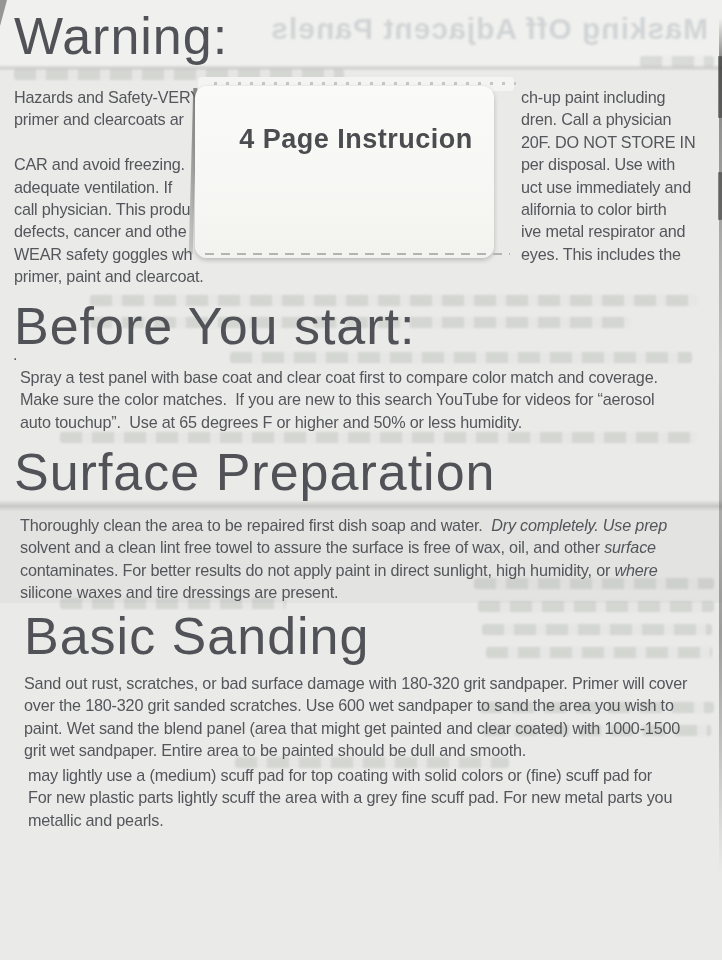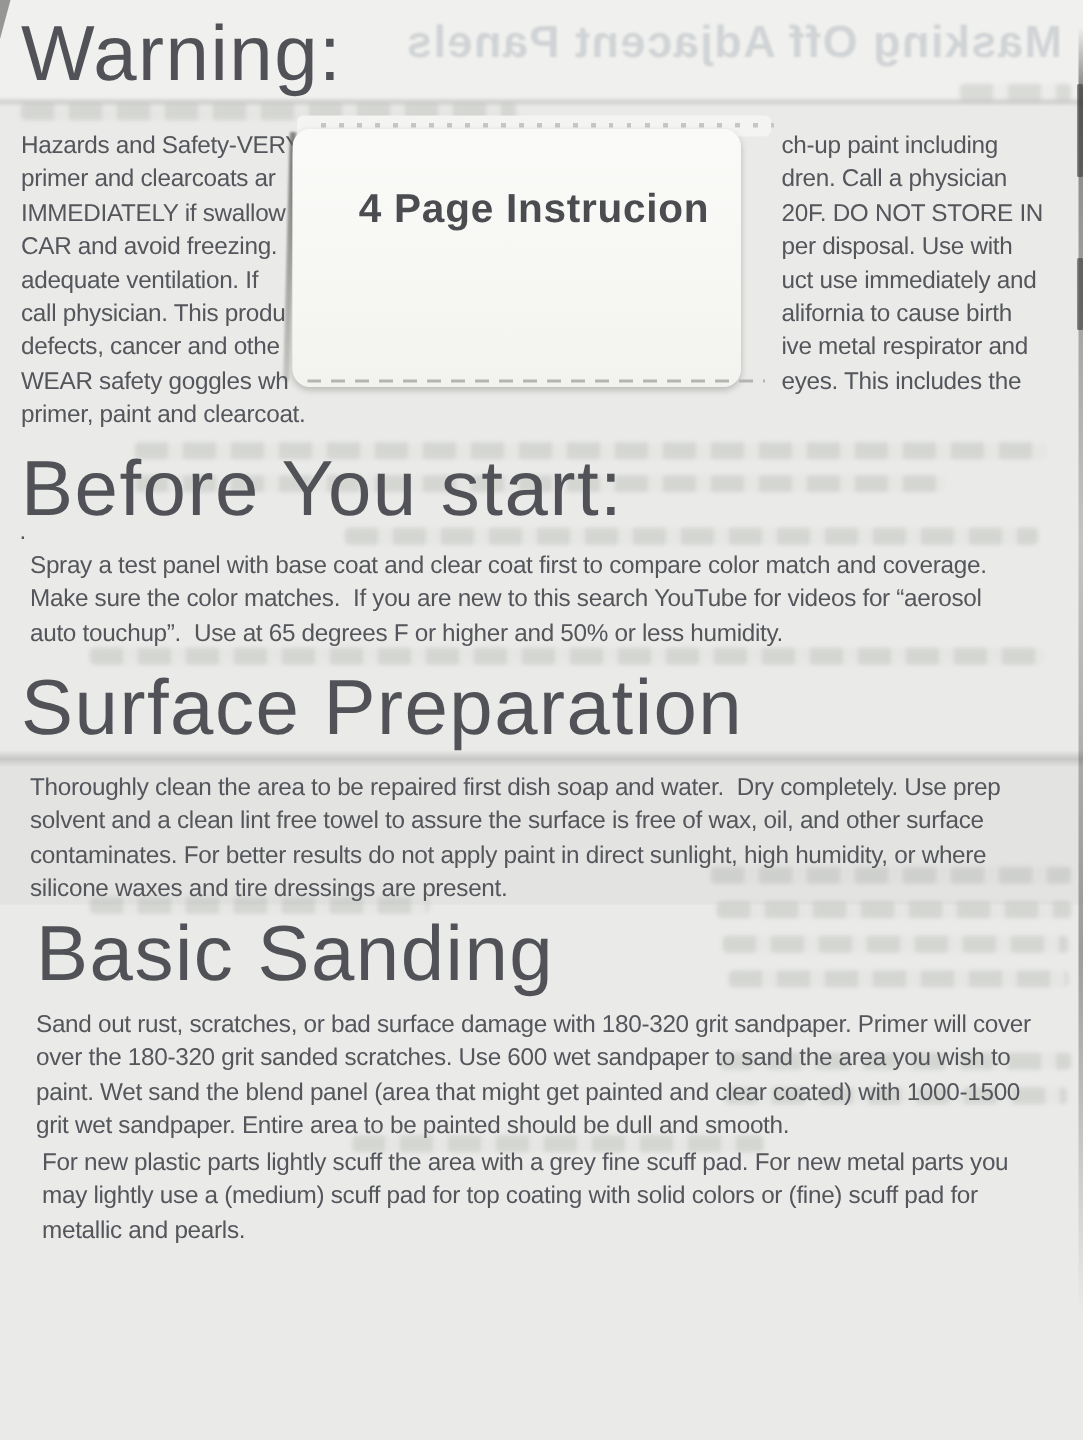--- a/index.html
+++ b/index.html
@@ -28,21 +28,21 @@
     filter:blur(1.3px);}
   .ghost-heading{
     position:absolute;top:12px;right:14px;width:410px;text-align:left;
     transform:scaleX(-1);color:rgba(140,150,160,0.30);
     font-size:30px;font-weight:700;letter-spacing:1px;filter:blur(0.8px);white-space:nowrap;}
   
   .h1{position:absolute;left:14px;color:#515257;font-weight:300;font-size:52px;line-height:1;letter-spacing:1px;white-space:nowrap;}
   
   .para{position:absolute;font-size:16.2px;letter-spacing:-0.2px;line-height:22.4px;}
   .pline{white-space:pre;height:22.4px;}
-  .it{}
+  .it{font-style:italic;}
   
   .wlines{position:absolute;left:14px;top:88px;width:694px;font-size:16.2px;letter-spacing:-0.2px;}
   .wline{position:relative;height:22.4px;}
   .frag-left{white-space:pre;}
   .frag-right{position:absolute;left:507px;top:0;white-space:pre;}
   .stray{position:absolute;left:13px;top:346px;font-size:16px;color:#54565b;}
   
   .label-backing{position:absolute;left:198px;top:77px;width:316px;height:14px;background:#f4f4f2;border-radius:4px;}
   .label-perf{position:absolute;left:214px;top:82px;width:302px;height:3px;
     background:repeating-linear-gradient(90deg,#c6c6c4 0 3px,rgba(0,0,0,0) 3px 12px);}
@@ -88,34 +88,33 @@
   <div class="wlines">
     <div class="wline">
       <span class="frag-left">Hazards and Safety-VERY</span>
       <span class="frag-right">ch-up paint including</span>
     </div>
     <div class="wline">
       <span class="frag-left">primer and clearcoats ar</span>
       <span class="frag-right">dren. Call a physician</span>
     </div>
     <div class="wline">
-      <span class="frag-left">IMMEDIATELY if swallow</span>
       <span class="frag-right">20F. DO NOT STORE IN</span>
     </div>
     <div class="wline">
       <span class="frag-left">CAR and avoid freezing.</span>
       <span class="frag-right">per disposal. Use with</span>
     </div>
     <div class="wline">
       <span class="frag-left">adequate ventilation. If</span>
       <span class="frag-right">uct use immediately and</span>
     </div>
     <div class="wline">
       <span class="frag-left">call physician. This produ</span>
-      <span class="frag-right">alifornia to cause birth</span>
+      <span class="frag-right">alifornia to color birth</span>
     </div>
     <div class="wline">
       <span class="frag-left">defects, cancer and othe</span>
       <span class="frag-right">ive metal respirator and</span>
     </div>
     <div class="wline">
       <span class="frag-left">WEAR safety goggles wh</span>
       <span class="frag-right">eyes. This includes the</span>
     </div>
     <div class="wline">
@@ -153,22 +152,22 @@
   <div class="h1" style="left:24px;top:610px">Basic Sanding</div>
 
   <div class="para" style="left:24px;top:672px;width:694px">
     <div class="pline">Sand out rust, scratches, or bad surface damage with 180-320 grit sandpaper. Primer will cover</div>
     <div class="pline">over the 180-320 grit sanded scratches. Use 600 wet sandpaper to sand the area you wish to</div>
     <div class="pline">paint. Wet sand the blend panel (area that might get painted and clear coated) with 1000-1500</div>
     <div class="pline">grit wet sandpaper. Entire area to be painted should be dull and smooth.</div>
   </div>
 
   <div class="para" style="left:28px;top:764px;width:690px">
+    <div class="pline">may lightly use a (medium) scuff pad for top coating with solid colors or (fine) scuff pad for</div>
     <div class="pline">For new plastic parts lightly scuff the area with a grey fine scuff pad. For new metal parts you</div>
-    <div class="pline">may lightly use a (medium) scuff pad for top coating with solid colors or (fine) scuff pad for</div>
     <div class="pline">metallic and pearls.</div>
   </div>
 
   <div class="edge-right"></div>
   <div class="edge-patch" style="right:0;top:56px;width:4px;height:62px"></div>
   <div class="edge-patch" style="right:0;top:172px;width:4px;height:48px"></div>
   <div class="corner-tl"></div>
 
 </div>
 

